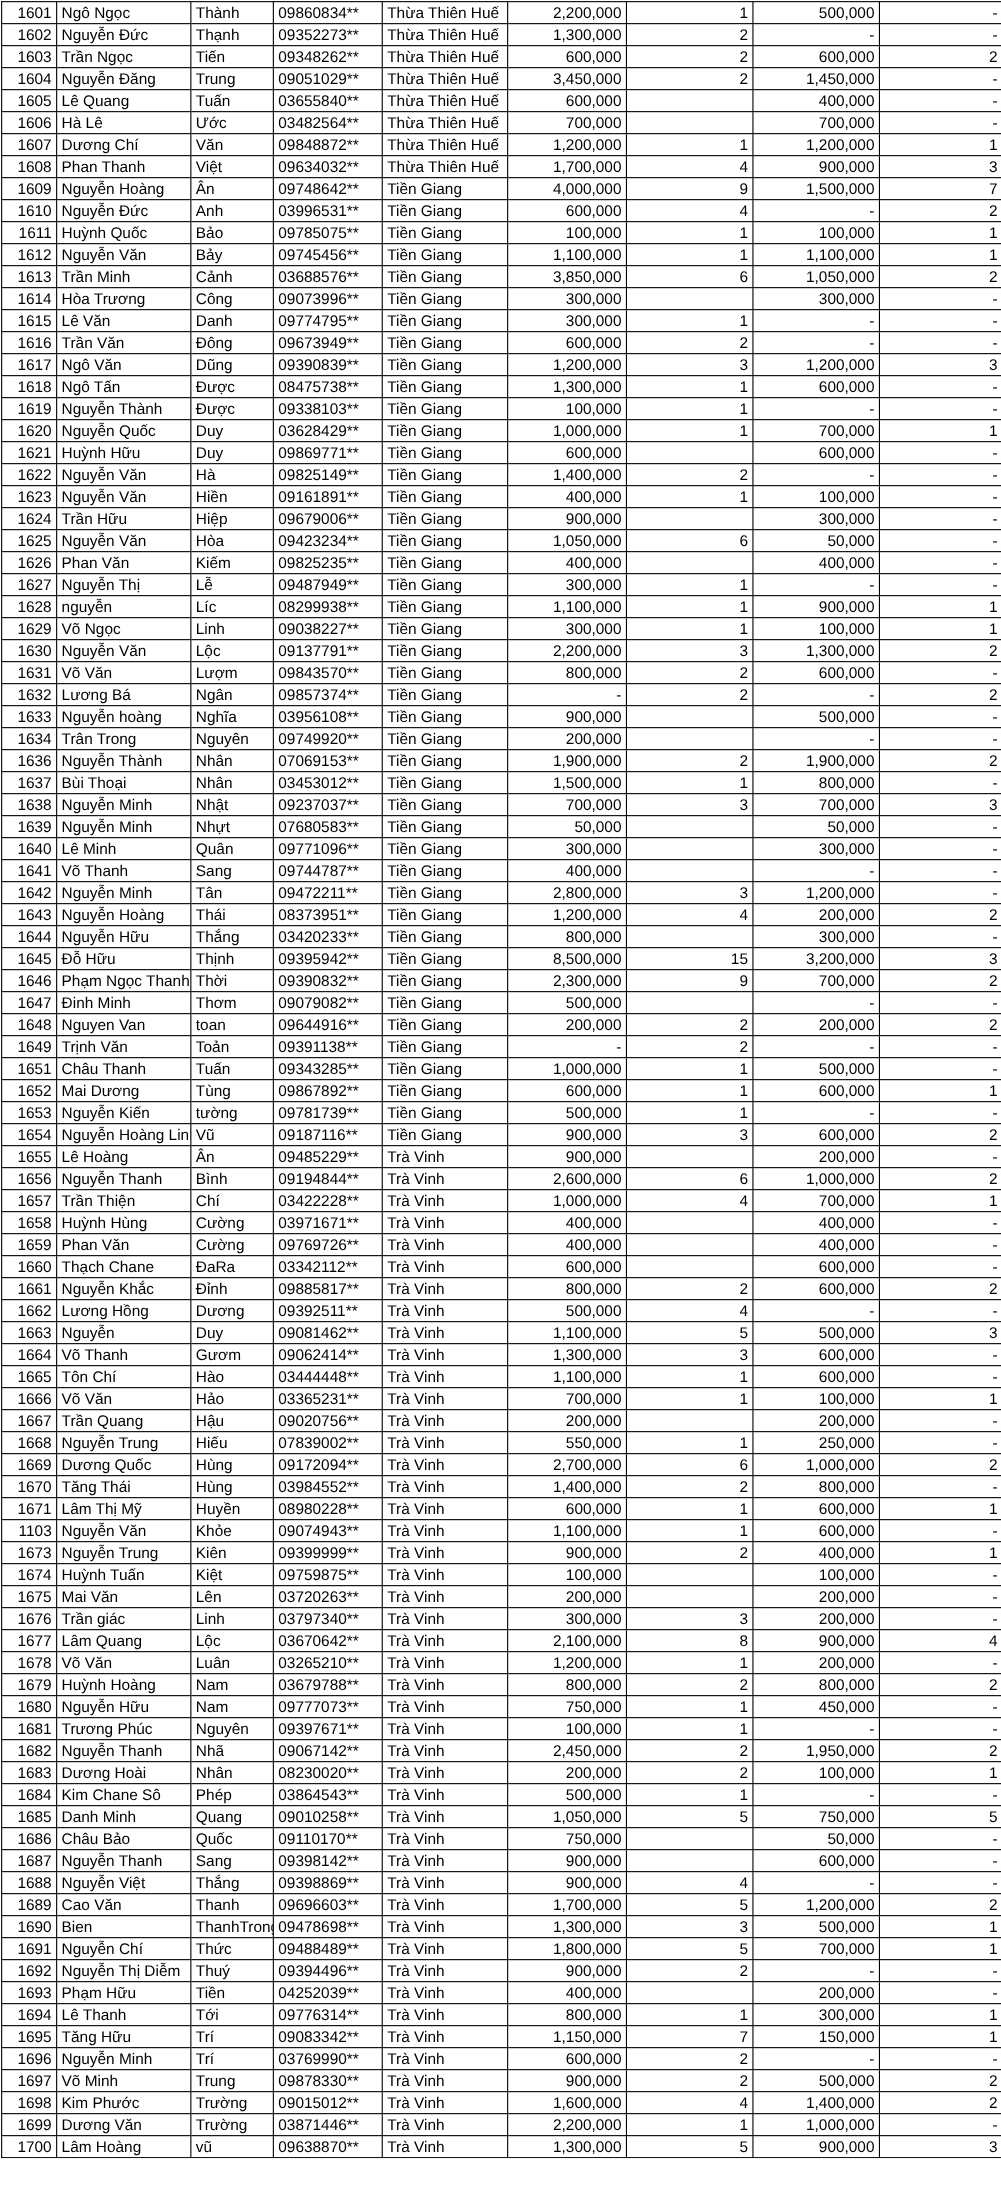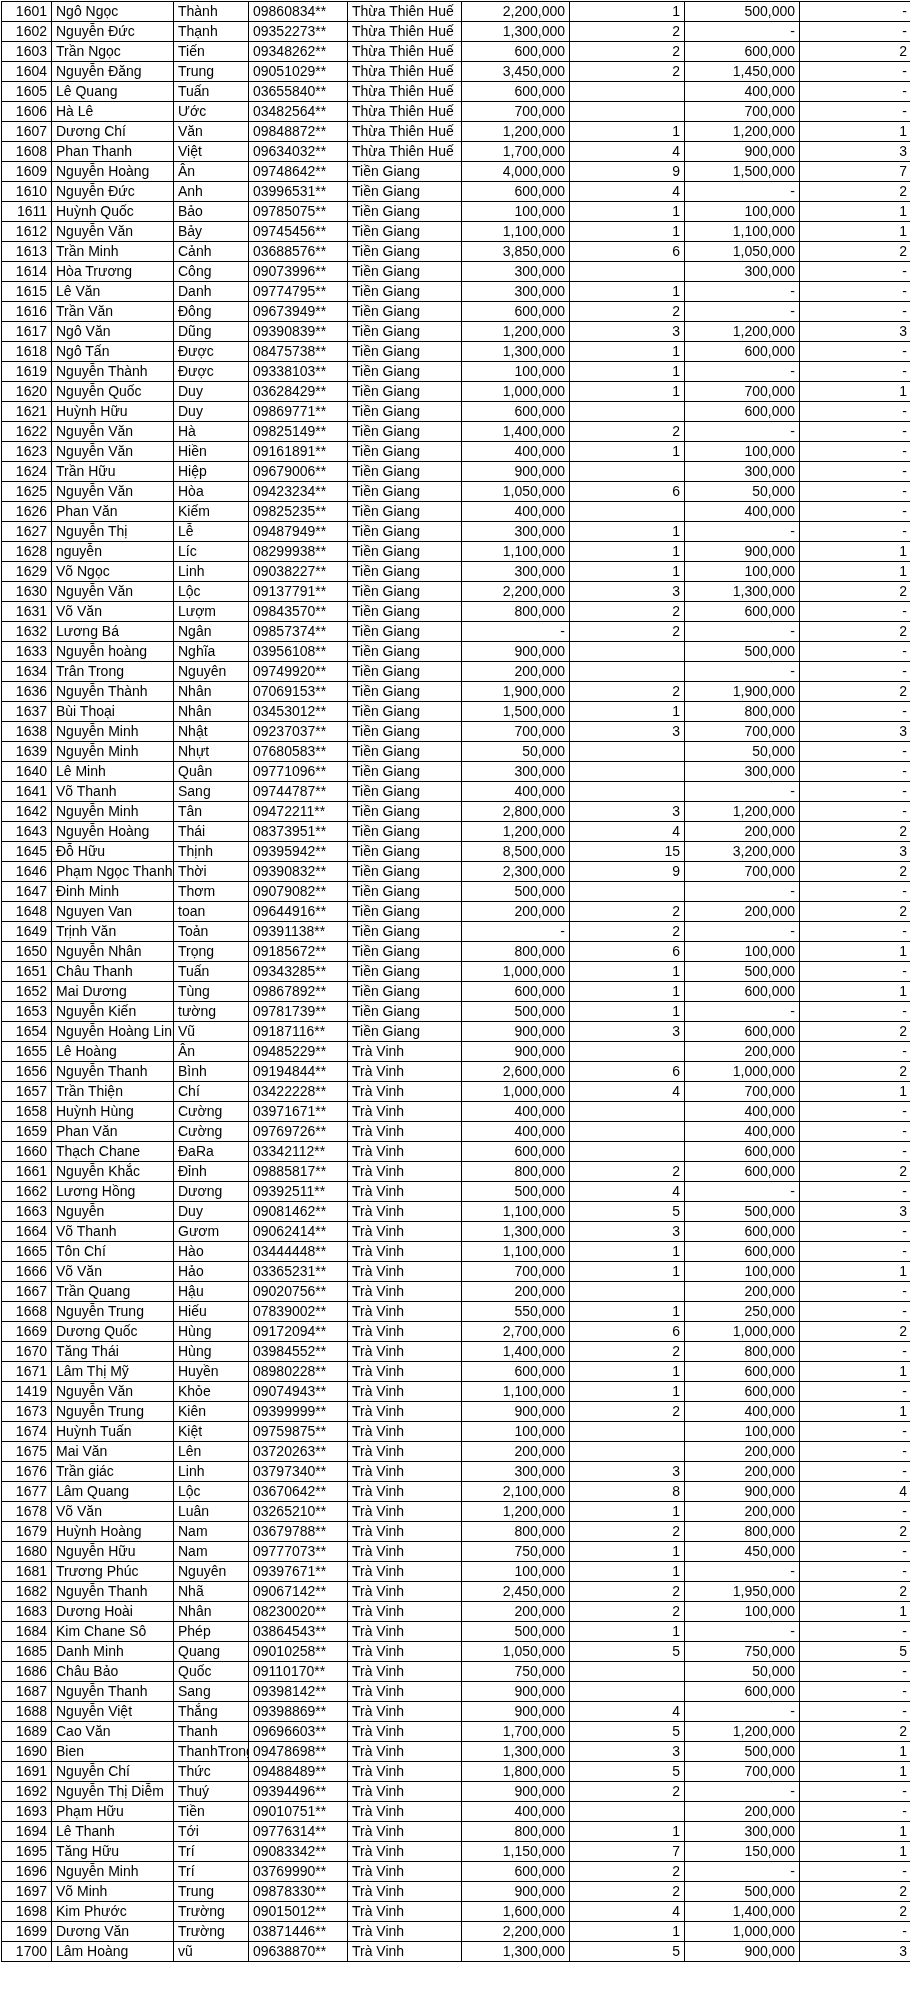--- a/index.html
+++ b/index.html
@@ -509,20 +509,31 @@
           <td class="c-left">Nguyễn Hoàng</td>
           <td class="c-left">Thái</td>
           <td class="c-left">08373951**</td>
           <td class="c-left">Tiền Giang</td>
           <td class="c-num">1,200,000</td>
           <td class="c-num">4</td>
           <td class="c-num">200,000</td>
           <td class="c-num">2</td>
         </tr>
         <tr>
+          <td class="c-rowno">1644</td>
+          <td class="c-left">Nguyễn Hữu</td>
+          <td class="c-left">Thắng</td>
+          <td class="c-left">03420233**</td>
+          <td class="c-left">Tiền Giang</td>
+          <td class="c-num">800,000</td>
+          <td class="c-num"></td>
+          <td class="c-num">300,000</td>
+          <td class="c-num d-cnt">-</td>
+        </tr>
+        <tr>
           <td class="c-rowno">1645</td>
           <td class="c-left">Đỗ Hữu</td>
           <td class="c-left">Thịnh</td>
           <td class="c-left">09395942**</td>
           <td class="c-left">Tiền Giang</td>
           <td class="c-num">8,500,000</td>
           <td class="c-num">15</td>
           <td class="c-num">3,200,000</td>
           <td class="c-num">3</td>
         </tr>
@@ -564,31 +575,20 @@
           <td class="c-left">Trịnh Văn</td>
           <td class="c-left">Toản</td>
           <td class="c-left">09391138**</td>
           <td class="c-left">Tiền Giang</td>
           <td class="c-num d-amt">-</td>
           <td class="c-num">2</td>
           <td class="c-num d-amt">-</td>
           <td class="c-num d-cnt">-</td>
         </tr>
         <tr>
-          <td class="c-rowno">1650</td>
-          <td class="c-left">Nguyễn Nhân</td>
-          <td class="c-left">Trọng</td>
-          <td class="c-left">09185672**</td>
-          <td class="c-left">Tiền Giang</td>
-          <td class="c-num">800,000</td>
-          <td class="c-num">6</td>
-          <td class="c-num">100,000</td>
-          <td class="c-num">1</td>
-        </tr>
-        <tr>
           <td class="c-rowno">1651</td>
           <td class="c-left">Châu Thanh</td>
           <td class="c-left">Tuấn</td>
           <td class="c-left">09343285**</td>
           <td class="c-left">Tiền Giang</td>
           <td class="c-num">1,000,000</td>
           <td class="c-num">1</td>
           <td class="c-num">500,000</td>
           <td class="c-num d-cnt">-</td>
         </tr>
@@ -806,21 +806,21 @@
           <td class="c-left">Lâm Thị Mỹ</td>
           <td class="c-left">Huyền</td>
           <td class="c-left">08980228**</td>
           <td class="c-left">Trà Vinh</td>
           <td class="c-num">600,000</td>
           <td class="c-num">1</td>
           <td class="c-num">600,000</td>
           <td class="c-num">1</td>
         </tr>
         <tr>
-          <td class="c-rowno">1419</td>
+          <td class="c-rowno">1103</td>
           <td class="c-left">Nguyễn Văn</td>
           <td class="c-left">Khỏe</td>
           <td class="c-left">09074943**</td>
           <td class="c-left">Trà Vinh</td>
           <td class="c-num">1,100,000</td>
           <td class="c-num">1</td>
           <td class="c-num">600,000</td>
           <td class="c-num d-cnt">-</td>
         </tr>
         <tr>
@@ -1040,21 +1040,21 @@
           <td class="c-left">Trà Vinh</td>
           <td class="c-num">900,000</td>
           <td class="c-num">2</td>
           <td class="c-num d-amt">-</td>
           <td class="c-num d-cnt">-</td>
         </tr>
         <tr>
           <td class="c-rowno">1693</td>
           <td class="c-left">Phạm Hữu</td>
           <td class="c-left">Tiền</td>
-          <td class="c-left">09010751**</td>
+          <td class="c-left">04252039**</td>
           <td class="c-left">Trà Vinh</td>
           <td class="c-num">400,000</td>
           <td class="c-num"></td>
           <td class="c-num">200,000</td>
           <td class="c-num d-cnt">-</td>
         </tr>
         <tr>
           <td class="c-rowno">1694</td>
           <td class="c-left">Lê Thanh</td>
           <td class="c-left">Tới</td>

